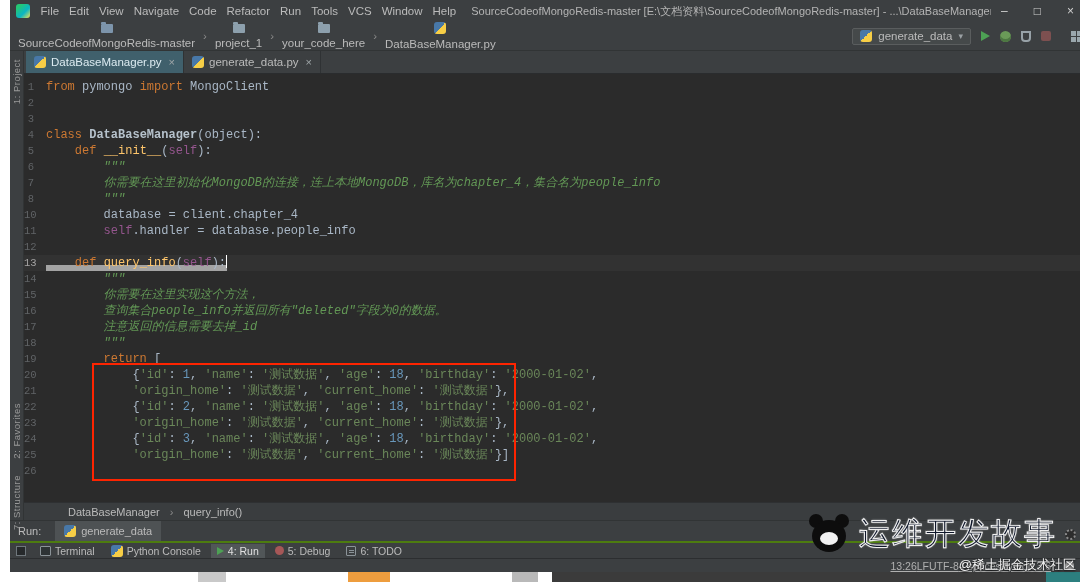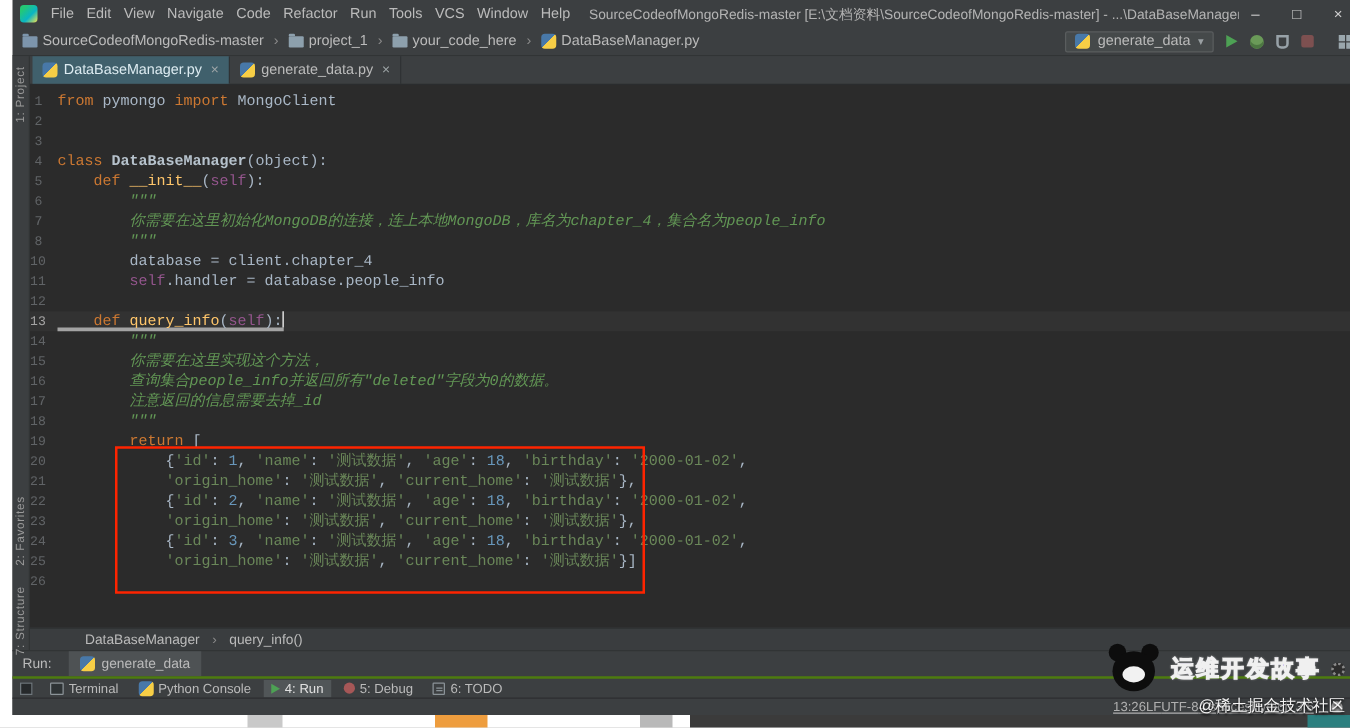--- a/index.html
+++ b/index.html
@@ -16,21 +16,21 @@
   .menu-item { padding:2px 5px; white-space:nowrap; }
   .title-text { flex:1 1 auto; min-width:0; margin:0 10px; overflow:hidden; white-space:nowrap;
                 color:#b4b4b4; font-size:11px; }
   .win-controls { display:flex; gap:26px; padding-right:10px; color:#d0d0d0; font-size:12px; }
   .win-controls span { cursor:default; }
 
   
   .navbar { flex:0 0 23px; display:flex; align-items:center; padding:0 8px; font-size:11.5px;
             border-bottom:1px solid #313435; }
   .nav-crumbs { display:flex; align-items:center; gap:4px; }
-  .crumb { display:inline-flex; align-items:center; gap:4px; white-space:nowrap; }
+  .crumb { display:inline-flex; align-items:center; gap:4px; white-space:nowrap;flex-direction:column; }
   .crumb-sep { color:#8a8a8a; margin:0 4px; }
   .nav-right { margin-left:auto; display:flex; align-items:center; gap:10px; }
   .run-config { display:flex; align-items:center; gap:6px; height:17px; padding:0 7px;
                 background:#45494a; border:1px solid #5a5d5e; border-radius:2px; font-size:11.5px; }
   .caret { font-size:9px; color:#9aa0a3; }
 
   
   .icon { display:inline-block; flex:0 0 auto; }
   .project-icon { width:12px; height:9px; background:#7d95ac; border-radius:1px; position:relative; }
   .project-icon::before { content:""; position:absolute; top:-2px; left:0; width:5px; height:2px;
@@ -81,21 +81,21 @@
 
   
   .editor { flex:1 1 auto; position:relative; overflow:hidden; background:#2b2b2b;
             font-family:Liberation Mono, monospace; font-size:12px; line-height:16px; padding-top:5px; }
   .code-line { height:16px; white-space:pre; color:#a9b7c6; }
   .code-line.hl { background:#323232; }
   .ln { display:inline-block; width:22px; padding-right:12px; text-align:right;
         color:#606366; font-size:10.5px; }
   .code-line.hl .ln { color:#a4a3a3; }
   .lc { display:inline-block; vertical-align:top; height:16px; }
-  .code-line.hl .lc { border-bottom:3px solid #a3a3a3; }
+  .code-line.hl .lc { border-bottom:6px solid #a3a3a3; }
   .tok-kw { color:#cc7832; }
   .tok-fn { color:#ffc66b; }
   .tok-cls { color:#b6c2cc; font-weight:bold; }
   .tok-st { color:#6a8759; }
   .tok-dc { color:#629755; font-style:italic; }
   .tok-nm { color:#6897bb; }
   .tok-sf { color:#94558d; }
   .tok-pl { color:#a9b7c6; }
   .cursor { display:inline-block; width:1px; height:13px; background:#ffffff; vertical-align:-2px; }
   .annotation-box { position:absolute; left:68px; top:289px; width:424px; height:118px;
@@ -125,21 +125,21 @@
   
   .watermark { position:absolute; right:4px; bottom:8px; z-index:10; display:flex;
                flex-direction:column; align-items:flex-end; }
   .wm-row { display:flex; align-items:center; gap:8px; }
   .panda { position:relative; width:44px; height:40px; display:inline-block; }
   .panda .ear { position:absolute; top:0; width:14px; height:14px; background:#0d0d0d; border-radius:50%; }
   .panda .ear.l { left:2px; } .panda .ear.r { right:2px; }
   .panda .face { position:absolute; left:5px; top:6px; width:34px; height:32px; background:#0d0d0d; border-radius:50%; }
   .panda .face::after { content:""; position:absolute; left:8px; top:12px; width:18px; height:13px;
                         background:#f2f2f2; border-radius:50%; }
-  .wm-title { font-size:18px; font-weight:bold; color:#8b5cf6; letter-spacing:2px;
+  .wm-title { font-size:31px; font-weight:normal; color:#0f172a; letter-spacing:2px;
               -webkit-text-stroke:1px #f0f0f0; text-shadow:0 0 2px #ffffff; white-space:nowrap; }
   .wm-gear { width:11px; height:11px; border-radius:50%; background:#2d2d2d; border:2px dotted #8a8a8a; }
   .wm-sub { margin-top:1px; font-size:13px; color:#f5f5f5; text-shadow:0 1px 2px #000000; white-space:nowrap; }
 
   
   .taskbar { position:absolute; left:0; top:572px; width:1080px; height:10px; background:#ffffff; z-index:1; }
   .taskbar .seg { position:absolute; top:0; height:10px; }
   .seg-1 { left:198px; width:28px; background:#c9c9c9; }
   .seg-2 { left:348px; width:42px; background:#ee9d3e; }
   .seg-3 { left:512px; width:26px; background:#b9b9b9; }

